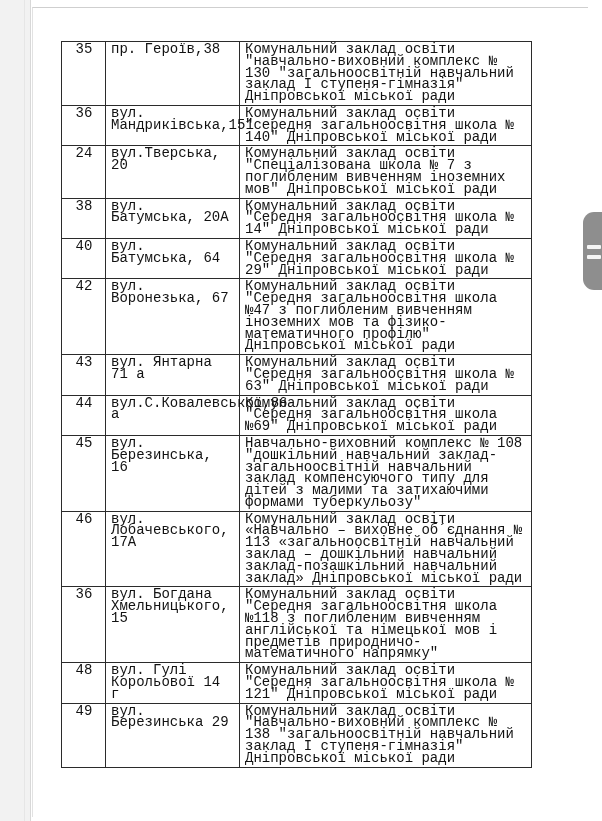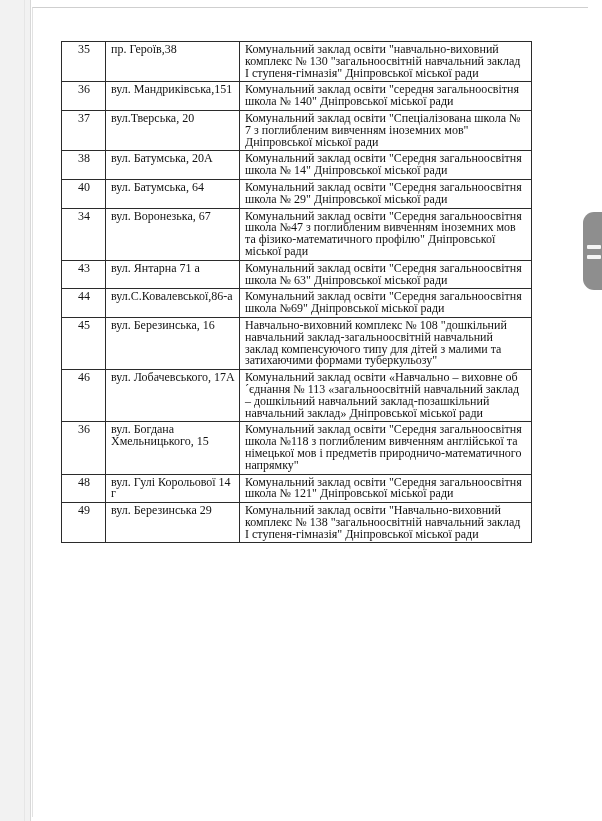--- a/index.html
+++ b/index.html
@@ -57,24 +57,24 @@
     left: 28px;
     top: 33px;
     width: 470px;
     border-collapse: collapse;
     table-layout: fixed;
   }
   #doc-table td {
     border: 1px solid #2b2b2b;
     vertical-align: top;
     padding: 2px 4px 2px 5px;
-    font-size: 12px;
+    font-size: 14px;
     line-height: 11.8px;
     color: #121212;
-    font-family: Liberation Serif, serif;
+    font-family: Liberation Mono, monospace;
   }
   td.c-num {
     width: 44px;
     text-align: center;
     vertical-align: middle;
     font-size: 11px;
   }
   td.c-addr {
     width: 134px;
     vertical-align: middle;
@@ -125,36 +125,36 @@
             <td class="c-num">35</td>
             <td class="c-addr">пр. Героїв,38</td>
             <td class="c-inst">Комунальний заклад освіти "навчально-виховний комплекс № 130 "загальноосвітній навчальний заклад І ступеня-гімназія" Дніпровської міської ради</td>
           </tr>
           <tr>
             <td class="c-num">36</td>
             <td class="c-addr">вул. Мандриківська,151</td>
             <td class="c-inst">Комунальний заклад освіти "середня загальноосвітня школа № 140" Дніпровської міської ради</td>
           </tr>
           <tr>
-            <td class="c-num">37</td>
+            <td class="c-num">24</td>
             <td class="c-addr">вул.Тверська, 20</td>
             <td class="c-inst">Комунальний заклад освіти "Спеціалізована школа № 7 з поглибленим вивченням іноземних мов" Дніпровської міської ради</td>
           </tr>
           <tr>
             <td class="c-num">38</td>
             <td class="c-addr">вул. Батумська, 20А</td>
             <td class="c-inst">Комунальний заклад освіти "Середня загальноосвітня школа № 14" Дніпровської міської ради</td>
           </tr>
           <tr>
             <td class="c-num">40</td>
             <td class="c-addr">вул. Батумська, 64</td>
             <td class="c-inst">Комунальний заклад освіти "Середня загальноосвітня школа № 29" Дніпровської міської ради</td>
           </tr>
           <tr>
-            <td class="c-num">34</td>
+            <td class="c-num">42</td>
             <td class="c-addr">вул. Воронезька, 67</td>
             <td class="c-inst">Комунальний заклад освіти "Середня загальноосвітня школа №47 з поглибленим вивченням іноземних мов та фізико-математичного профілю" Дніпровської міської ради</td>
           </tr>
           <tr>
             <td class="c-num">43</td>
             <td class="c-addr">вул. Янтарна 71 а</td>
             <td class="c-inst">Комунальний заклад освіти "Середня загальноосвітня школа № 63" Дніпровської міської ради</td>
           </tr>
           <tr>
             <td class="c-num">44</td>

